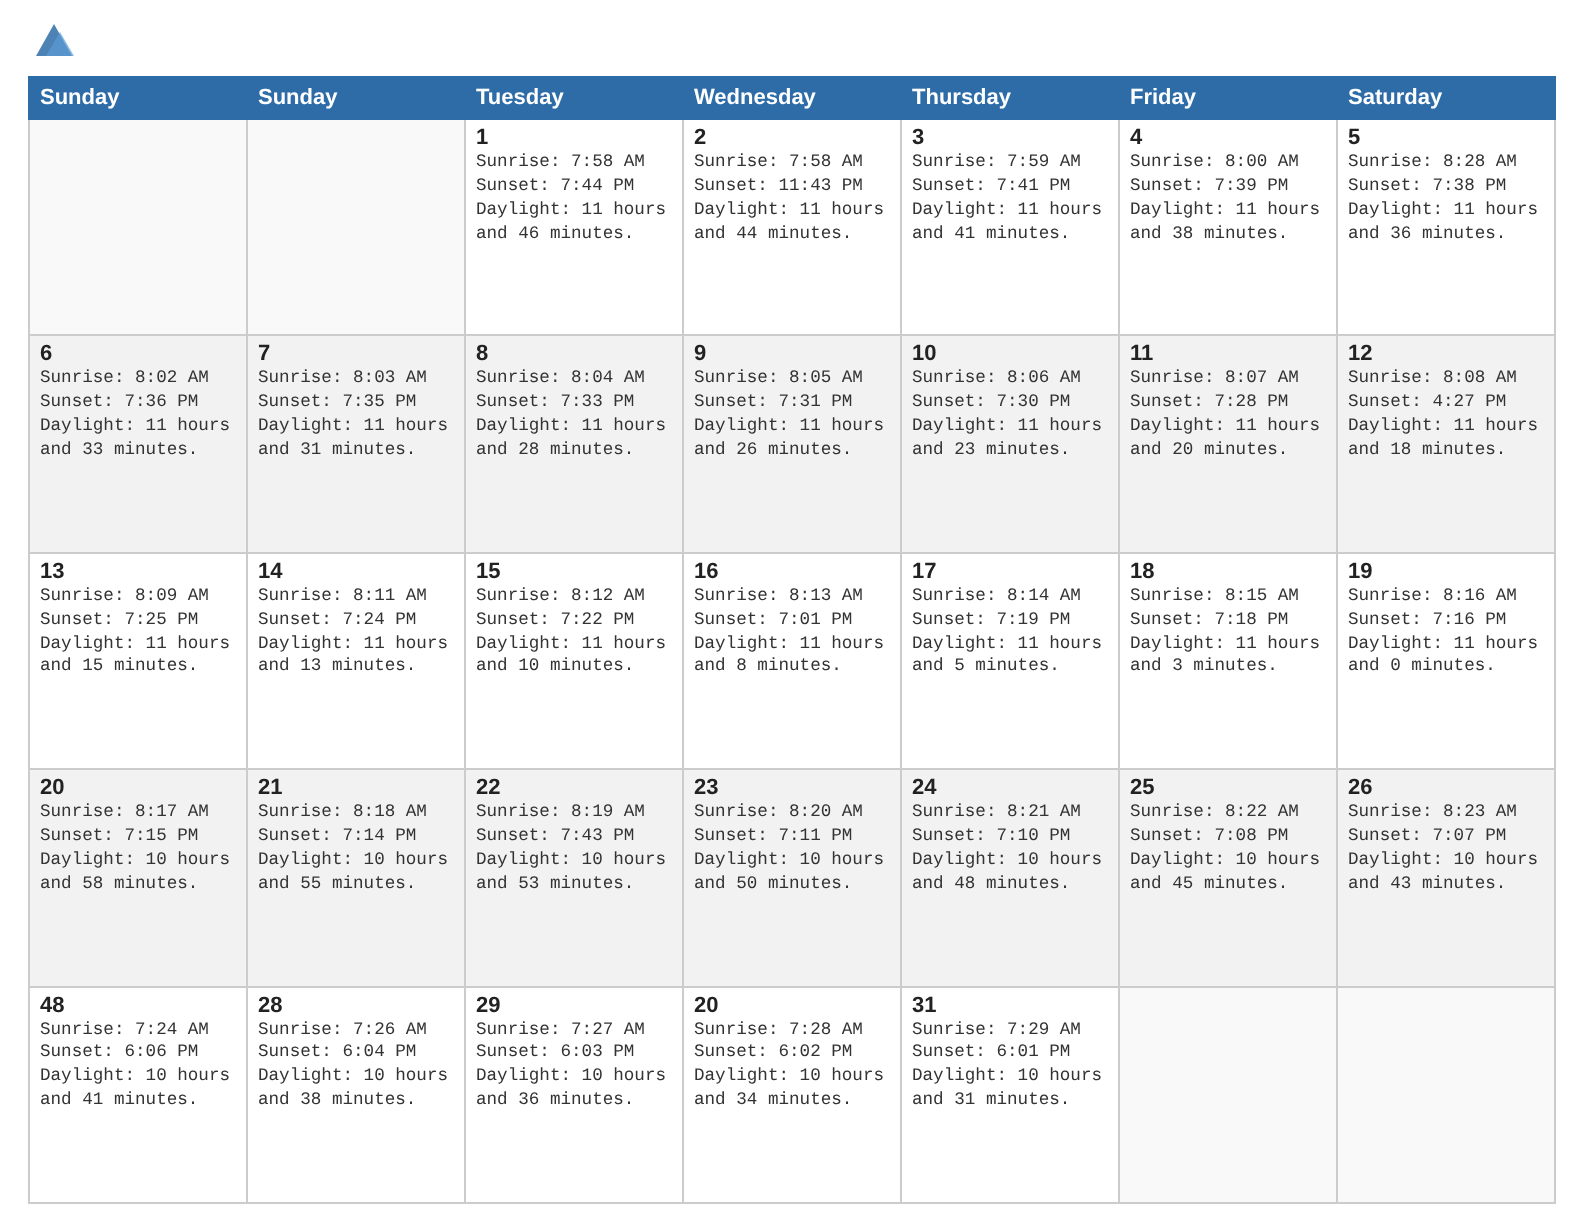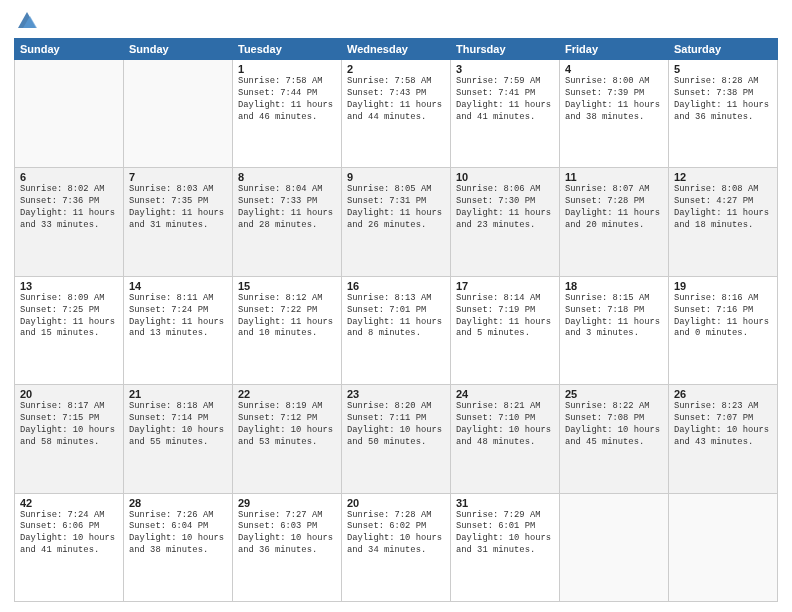--- a/index.html
+++ b/index.html
@@ -146,21 +146,21 @@
           <td class="empty"></td>
           <td>
             <span class="day-number">1</span>
             <div class="day-info">Sunrise: 7:58 AM
 Sunset: 7:44 PM
 Daylight: 11 hours and 46 minutes.</div>
           </td>
           <td>
             <span class="day-number">2</span>
             <div class="day-info">Sunrise: 7:58 AM
-Sunset: 7:43 PM
+Sunset: 11:43 PM
 Daylight: 11 hours and 44 minutes.</div>
           </td>
           <td>
             <span class="day-number">3</span>
             <div class="day-info">Sunrise: 7:59 AM
 Sunset: 7:41 PM
 Daylight: 11 hours and 41 minutes.</div>
           </td>
           <td>
             <span class="day-number">4</span>
@@ -272,21 +272,21 @@
           </td>
           <td>
             <span class="day-number">21</span>
             <div class="day-info">Sunrise: 8:18 AM
 Sunset: 7:14 PM
 Daylight: 10 hours and 55 minutes.</div>
           </td>
           <td>
             <span class="day-number">22</span>
             <div class="day-info">Sunrise: 8:19 AM
-Sunset: 7:12 PM
+Sunset: 7:43 PM
 Daylight: 10 hours and 53 minutes.</div>
           </td>
           <td>
             <span class="day-number">23</span>
             <div class="day-info">Sunrise: 8:20 AM
 Sunset: 7:11 PM
 Daylight: 10 hours and 50 minutes.</div>
           </td>
           <td>
             <span class="day-number">24</span>
@@ -302,21 +302,21 @@
           </td>
           <td>
             <span class="day-number">26</span>
             <div class="day-info">Sunrise: 8:23 AM
 Sunset: 7:07 PM
 Daylight: 10 hours and 43 minutes.</div>
           </td>
         </tr>
         <tr>
           <td>
-            <span class="day-number">42</span>
+            <span class="day-number">48</span>
             <div class="day-info">Sunrise: 7:24 AM
 Sunset: 6:06 PM
 Daylight: 10 hours and 41 minutes.</div>
           </td>
           <td>
             <span class="day-number">28</span>
             <div class="day-info">Sunrise: 7:26 AM
 Sunset: 6:04 PM
 Daylight: 10 hours and 38 minutes.</div>
           </td>

